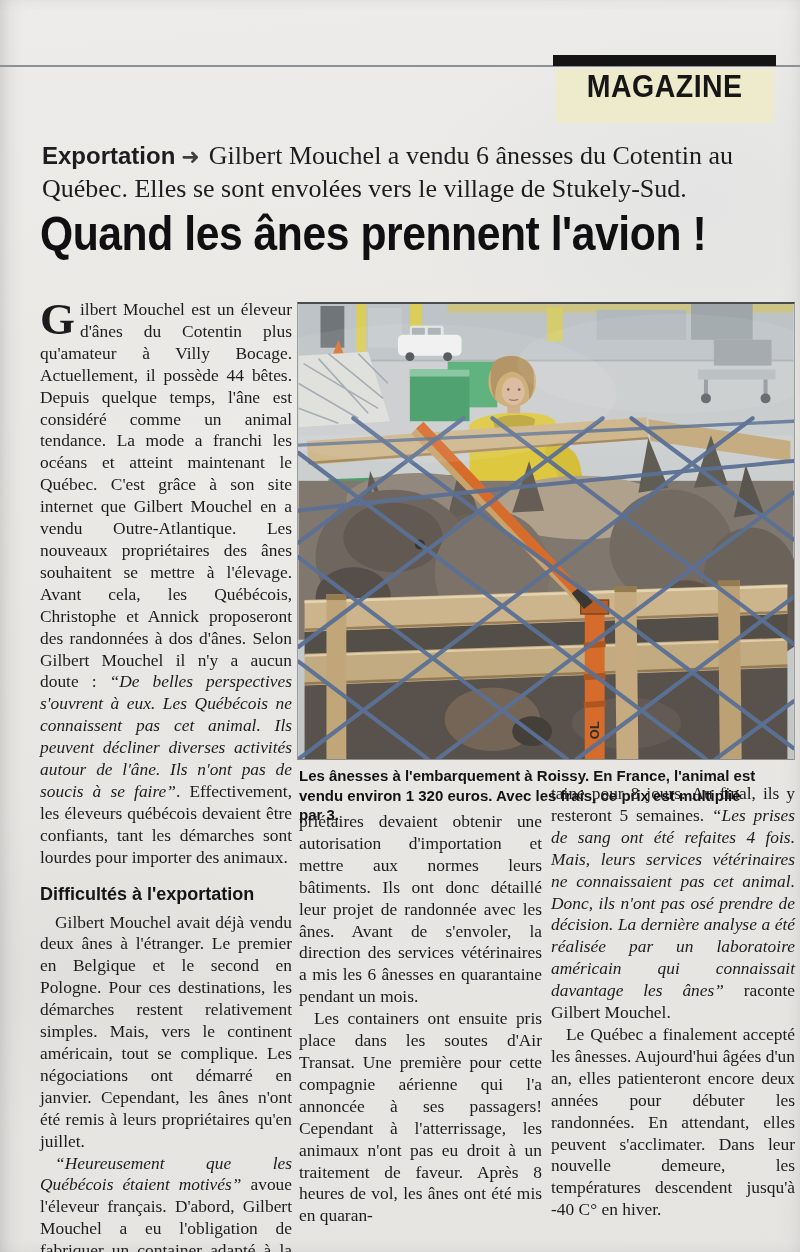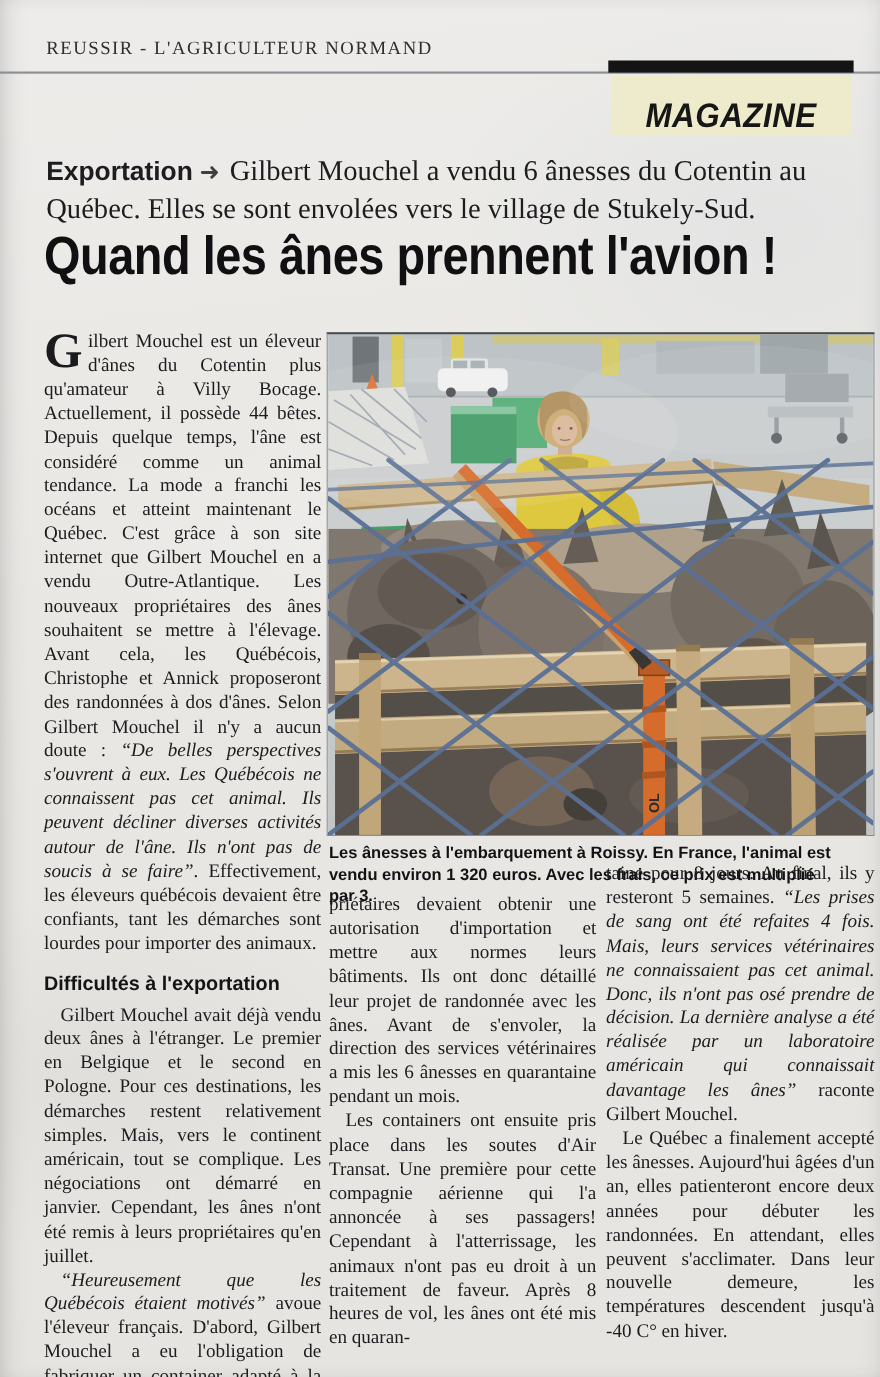--- a/index.html
+++ b/index.html
@@ -14,21 +14,21 @@
     font-family:"Liberation Serif", serif;color:var(--ink,#26262a);
   }
   .masthead{
     position:absolute;left:42px;top:34px;font-size:17px;letter-spacing:1.4px;
     color:#2e2e31;font-family:"Liberation Serif",serif;
   }
   .rule{position:absolute;left:0;top:65px;width:800px;height:2px;background:#8d9095;}
   .mag-bar{position:absolute;left:553px;top:55px;width:223px;height:11px;background:var(--badge-bar,#141414);}
   .mag-badge{
     position:absolute;left:556px;top:69px;width:218px;height:54px;background:var(--badge-bg,#eeeacc);
-    display:flex;align-items:flex-end;justify-content:center;font-style:italic;
+    display:flex;align-items:flex-start;justify-content:center;
   }
   .mag-badge span{
     font-family:"Liberation Sans",sans-serif;font-weight:700;font-size:31px;letter-spacing:0.5px;
     color:#161616;transform:scaleX(.92);white-space:nowrap;
   }
   .standfirst{
     position:absolute;left:42px;top:140px;width:716px;
     font-size:26px;line-height:32px;color:#1d1d20;
   }
   .kicker{font-family:"Liberation Sans",sans-serif;font-weight:700;font-size:24px;}
@@ -63,21 +63,20 @@
   .caption{
     position:absolute;left:299px;top:766px;width:462px;
     font-family:"Liberation Sans",sans-serif;font-weight:700;font-size:15px;line-height:19.5px;color:#121214;
   }
 </style>
 </head>
 <body>
 
 <div class="page">
 
-  <div class="masthead">REUSSIR - L'AGRICULTEUR NORMAND</div>
   <div class="rule"></div>
   <div class="mag-bar"></div>
   <div class="mag-badge">
     <span>MAGAZINE</span>
   </div>
 
   <div class="standfirst">
     <span class="kicker">Exportation</span><span class="arrow">➜</span><span>Gilbert Mouchel a vendu 6 ânesses du Cotentin au Québec. Elles se sont envolées vers le village de Stukely-Sud.</span>
   </div>
 

